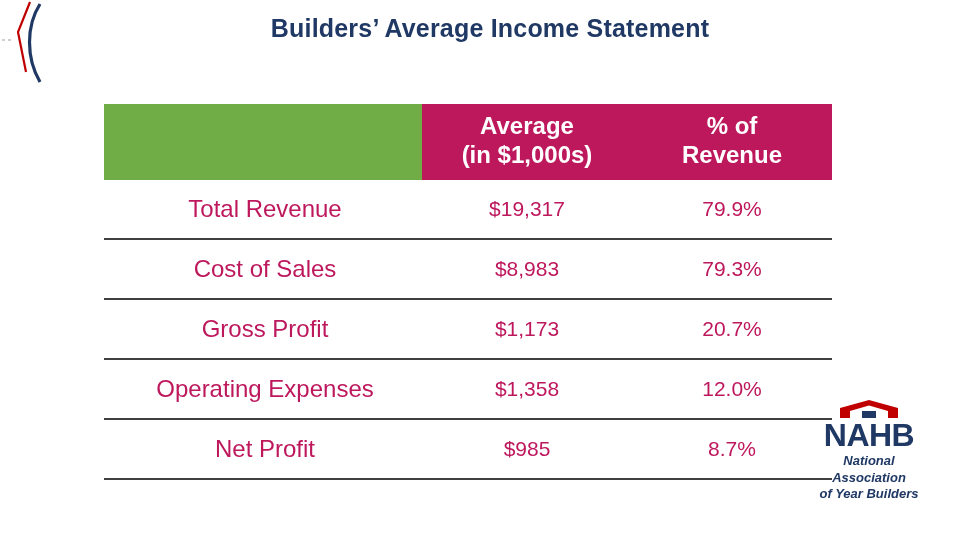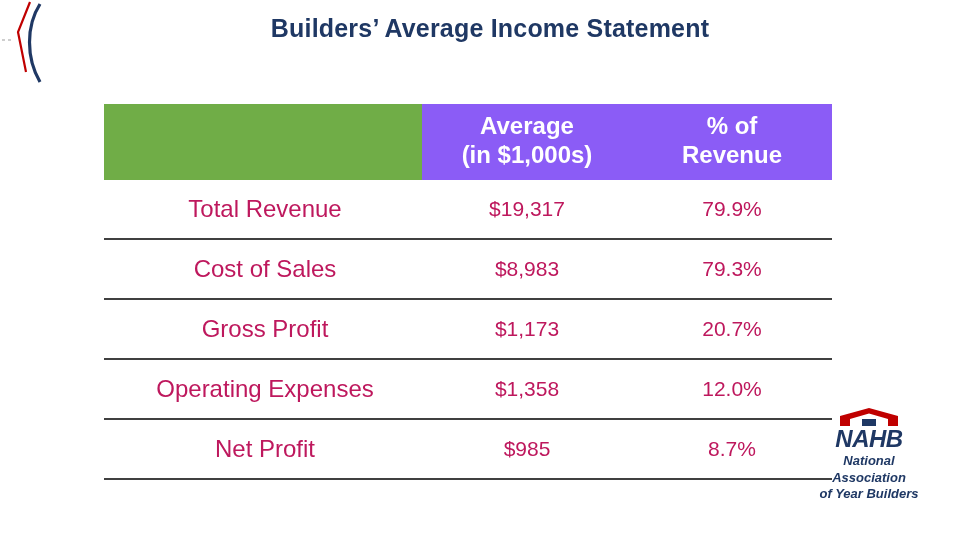--- a/index.html
+++ b/index.html
@@ -48,21 +48,21 @@
   table.income {
     border-collapse: collapse;
     width: 728px;
     table-layout: fixed;
   }
   table.income col.c1 { width: 318px; }
   table.income col.c2 { width: 210px; }
   table.income col.c3 { width: 200px; }
 
   thead th {
-    background: #8b5cf6;
+    background: #be185d;
     color: #ffffff;
     font-size: 24px;
     font-weight: bold;
     padding: 8px 4px 10px 4px;
     text-align: center;
     vertical-align: middle;
     line-height: 1.2;
     border: none;
   }
   thead th.blank { background: #70AD47; }
@@ -98,26 +98,25 @@
     width: 118px;
     text-align: center;
     line-height: 1;
   }
   .logo .roof {
     width: 118px;
     height: 22px;
     position: relative;
   }
   .logo .word {
-    font-size: 24px;
+    font-size: 32px;
     font-weight: bold;
     color: #1F3864;
     letter-spacing: -0.5px;
     margin-top: -2px;
-    font-style: italic;
   }
   .logo .sub {
     font-size: 13px;
     font-weight: bold;
     color: #1F3864;
     margin-top: 2px;
     line-height: 1.25;
     font-style: italic;
   }
 </style>

